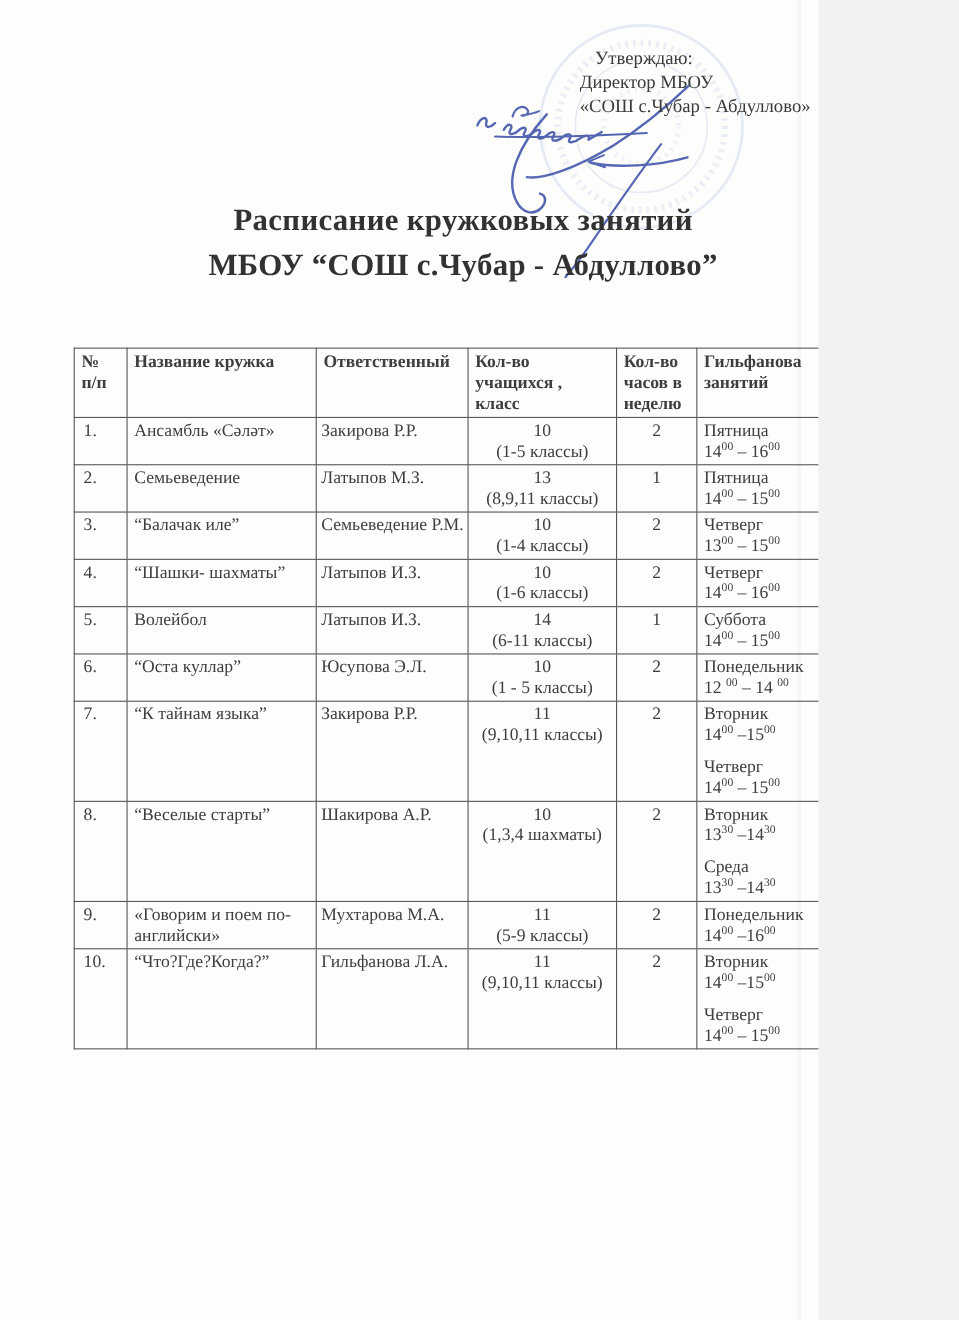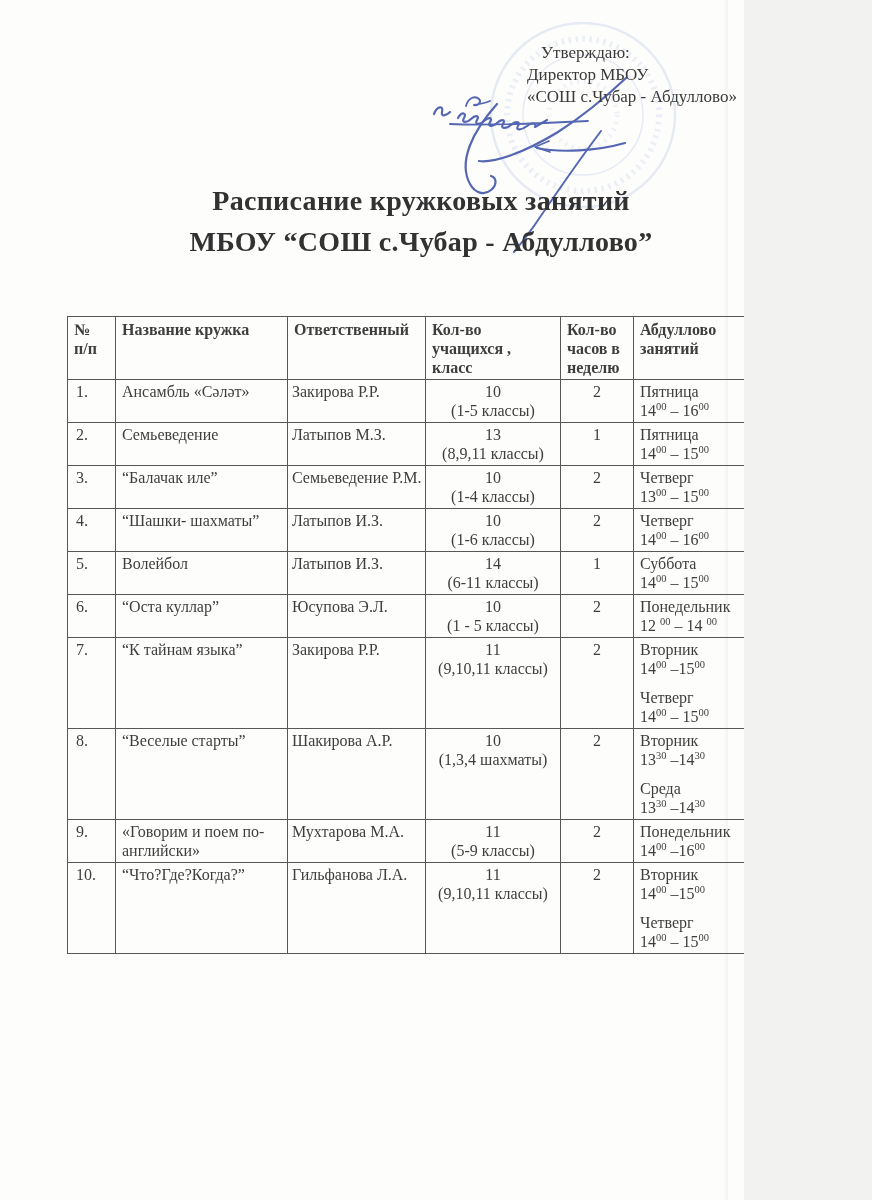--- a/index.html
+++ b/index.html
@@ -125,21 +125,21 @@
         <th>№
 п/п</th>
         <th>Название кружка</th>
         <th>Ответственный</th>
         <th>Кол-во
 учащихся ,
 класс</th>
         <th>Кол-во
 часов в
 неделю</th>
-        <th>Абдуллово
+        <th>Гильфанова
 занятий</th>
       </tr>
     </thead>
     <tbody>
         <tr>
           <td class="col-num">
             <div>1.</div>
           </td>
           <td class="col-name">
             <div>Ансамбль «Сәләт»</div>

